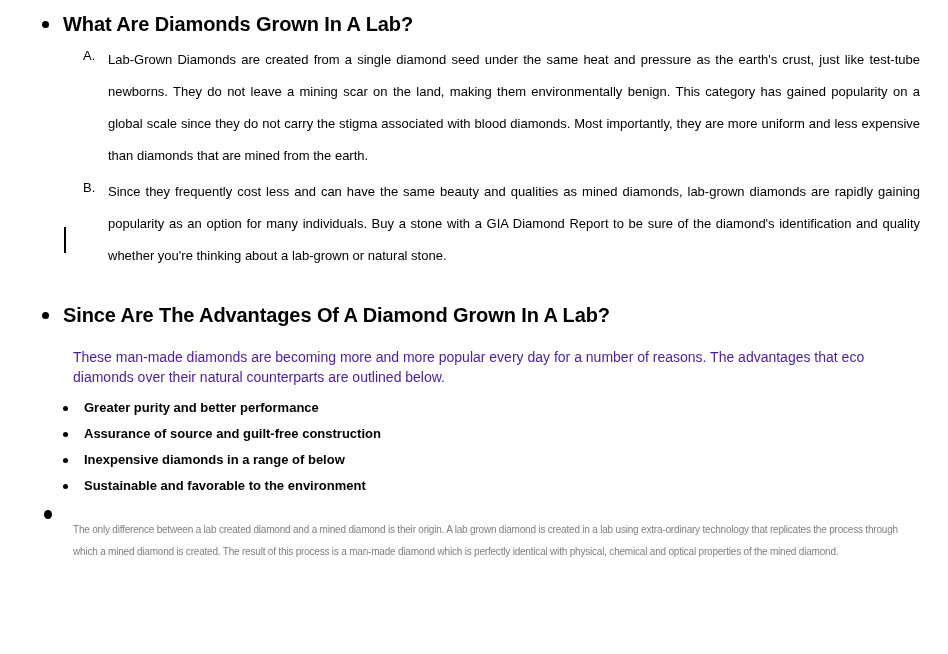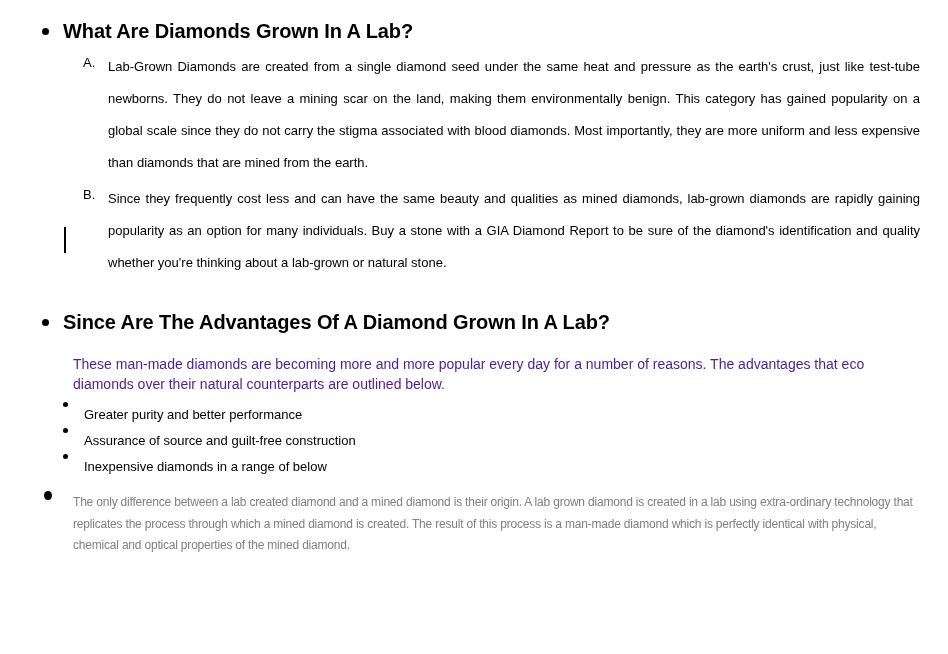--- a/index.html
+++ b/index.html
@@ -16,21 +16,21 @@
     color: #000000;
     overflow: hidden;
   }
 
   
   .h-row {
     display: flex;
     align-items: center;
     margin-left: 42px;
   }
-  .h-row.first { padding-top: 20px; }
+  .h-row.first { padding-top: 13px; }
   .h-row.second { margin-top: 32px; }
   .h-bullet {
     width: 7px;
     height: 7px;
     border-radius: 50%;
     background: #000000;
     flex: 0 0 auto;
     margin-right: 14px;
   }
   .heading {
@@ -90,22 +90,24 @@
   }
 
   
   .dot-list {
     margin: 8px 0 0 0;
     padding: 0;
     list-style: none;
   }
   .dot-item {
     display: flex;
+    align-items: center;
     margin-left: 63px;
     height: 26px;
+    font-weight: bold;
   }
   .dot {
     width: 5px;
     height: 5px;
     border-radius: 50%;
     background: #000000;
     flex: 0 0 auto;
     margin-right: 16px;
   }
   .dot-label {
@@ -122,23 +124,23 @@
   }
   .big-bullet {
     width: 8px;
     height: 9px;
     border-radius: 50%;
     background: #000000;
     flex: 0 0 auto;
     margin-top: 7px;
   }
   .note {
-    margin: 8px 0 0 21px;
+    margin: 16px 0 0 21px;
     width: 848px;
-    font-size: 12px;
+    font-size: 10px;
     line-height: 21.7px;
     letter-spacing: -0.2px;
     color: #7f7f7f;
   }
 </style>
 </head>
 <body>
 
 <div class="page">
 
@@ -173,20 +175,24 @@
       <span class="dot-label">Greater purity and better performance</span>
     </li>
     <li class="dot-item">
       <span class="dot"></span>
       <span class="dot-label">Assurance of source and guilt-free construction</span>
     </li>
     <li class="dot-item">
       <span class="dot"></span>
       <span class="dot-label">Inexpensive diamonds in a range of below</span>
     </li>
+    <li class="dot-item">
+      <span class="dot"></span>
+      <span class="dot-label">Sustainable and favorable to the environment</span>
+    </li>
   </ul>
 
   <div class="note-row">
     <span class="big-bullet"></span>
     <p class="note">The only difference between a lab created diamond and a mined diamond is their origin. A lab grown diamond is created in a lab using extra-ordinary technology that replicates the process through which a mined diamond is created. The result of this process is a man-made diamond which is perfectly identical with physical, chemical and optical properties of the mined diamond.</p>
   </div>
 
 </div>
 
 </body></html>

